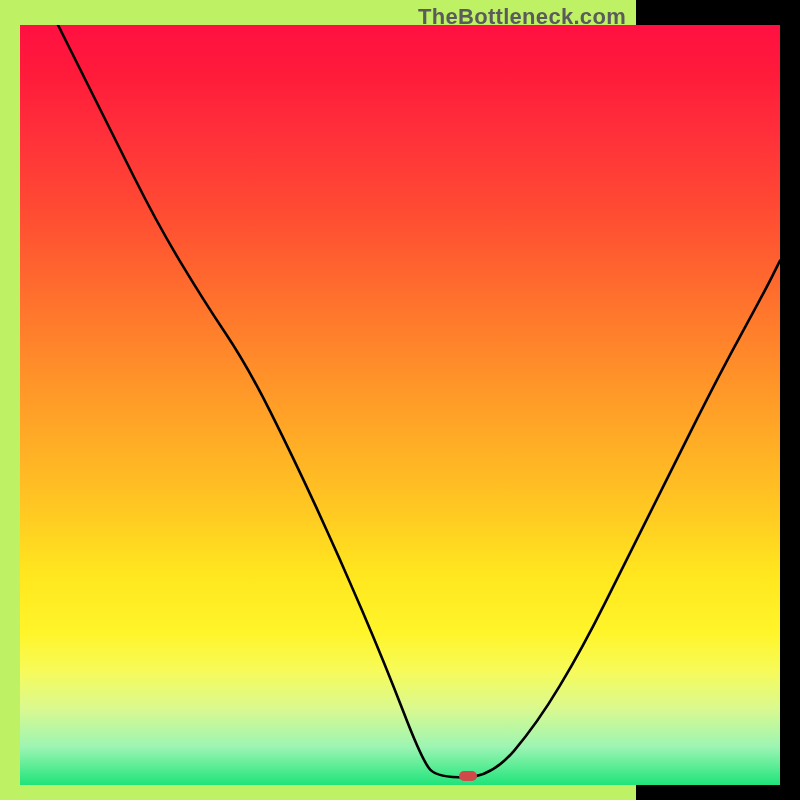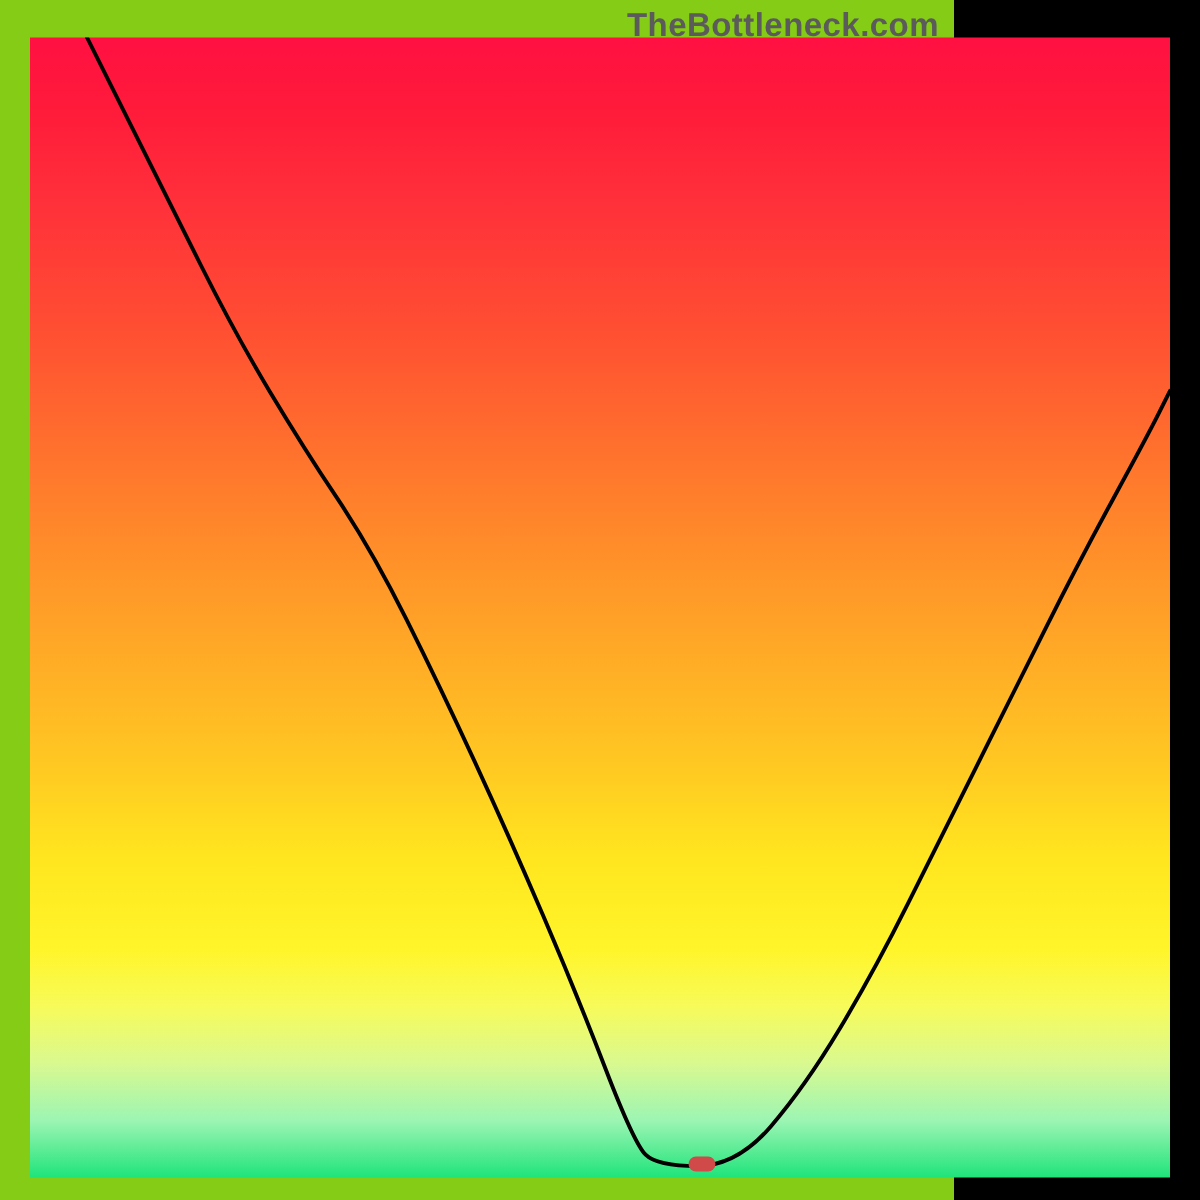--- a/index.html
+++ b/index.html
@@ -8,21 +8,21 @@
     width: 800px;
     height: 800px;
     background: #000;
     overflow: hidden;
     font-family: Arial, Helvetica, sans-serif;
   }
   .frame {
     position: relative;
     width: 636px;
     height: 800px;
-    background: #84cc16;
+    background: #bef264;
     text-decoration: underline;
   }
   .watermark {
     position: absolute;
     top: 4px;
     right: 10px;
     font-size: 22px;
     font-weight: 600;
     color: #5b5b5b;
     letter-spacing: 0.3px;

